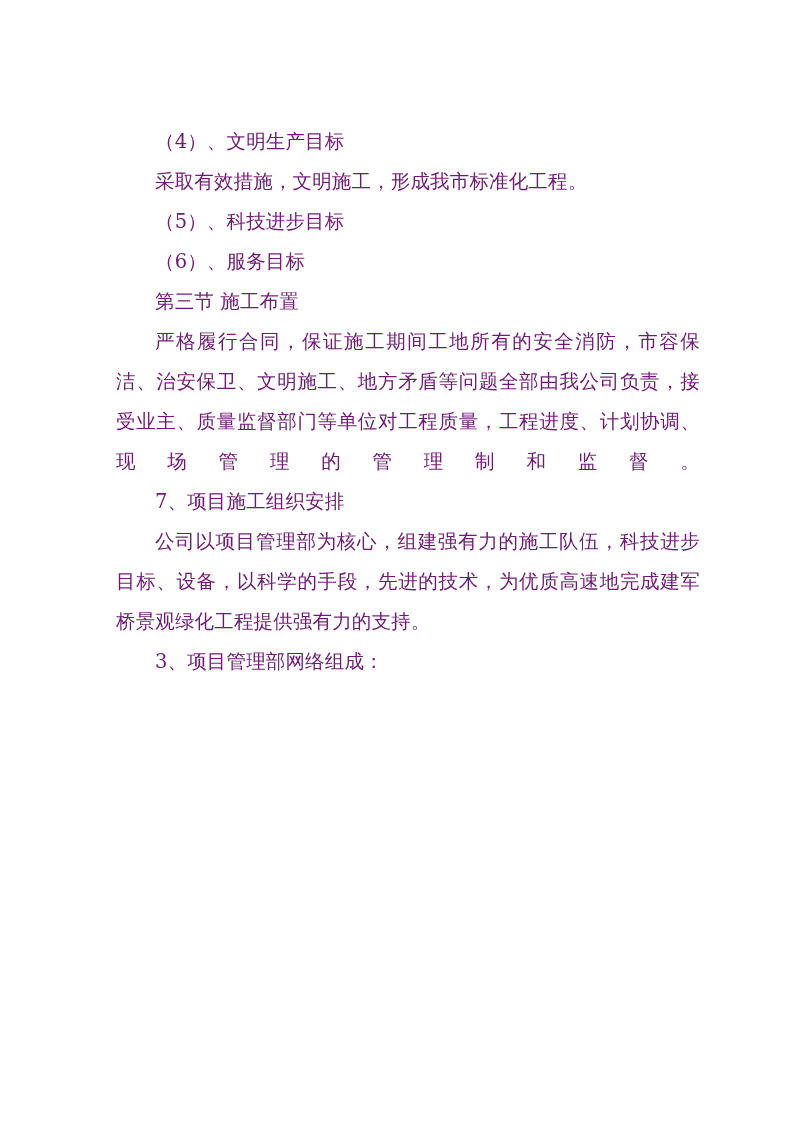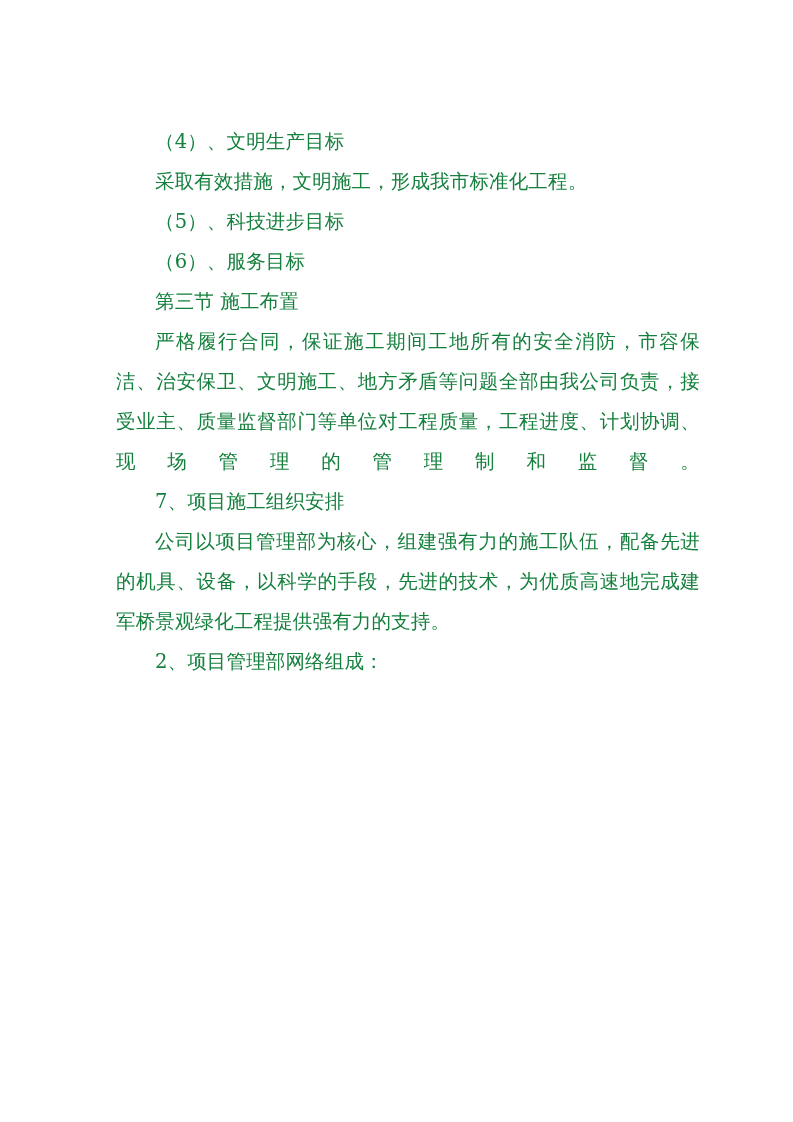--- a/index.html
+++ b/index.html
@@ -19,21 +19,21 @@
   .doc-body {
     position: absolute;
     left: 116px;
     top: 122px;
     width: 584px;
   }
   .para {
     font-family: "DejaVu Serif", "Liberation Serif", serif;
     font-size: 19.5px;
     line-height: 40px;
-    color: #15803d;
+    color: #701a75;
     margin: 0;
     text-align: justify;
     text-justify: inter-character;
     letter-spacing: 0.15px;
     word-break: break-all;
   }
   
   .para.indent {
     text-indent: 2em;
   }
@@ -60,19 +60,19 @@
 
     <p class="para indent">（6）、服务目标</p>
 
     <p class="para indent">第三节 施工布置</p>
 
     <p class="para indent justify-all">严格履行合同，保证施工期间工地所有的安全消防，市容保洁、治安保卫、文明施工、地方矛盾等问题全部由我公司负责，接受业主、质量监督部门等单位对工程质量，工程进度、计划协调、现场管理的管理制和监督。</p>
 
     <p class="para indent">7、项目施工组织安排</p>
 
 
-    <p class="para indent">公司以项目管理部为核心，组建强有力的施工队伍，配备先进的机具、设备，以科学的手段，先进的技术，为优质高速地完成建军桥景观绿化工程提供强有力的支持。</p>
+    <p class="para indent">公司以项目管理部为核心，组建强有力的施工队伍，科技进步目标、设备，以科学的手段，先进的技术，为优质高速地完成建军桥景观绿化工程提供强有力的支持。</p>
 
-    <p class="para indent">2、项目管理部网络组成：</p>
+    <p class="para indent">3、项目管理部网络组成：</p>
 
     <div class="spacer-bottom"></div>
   </div>
 </div>
 
 </body></html>

